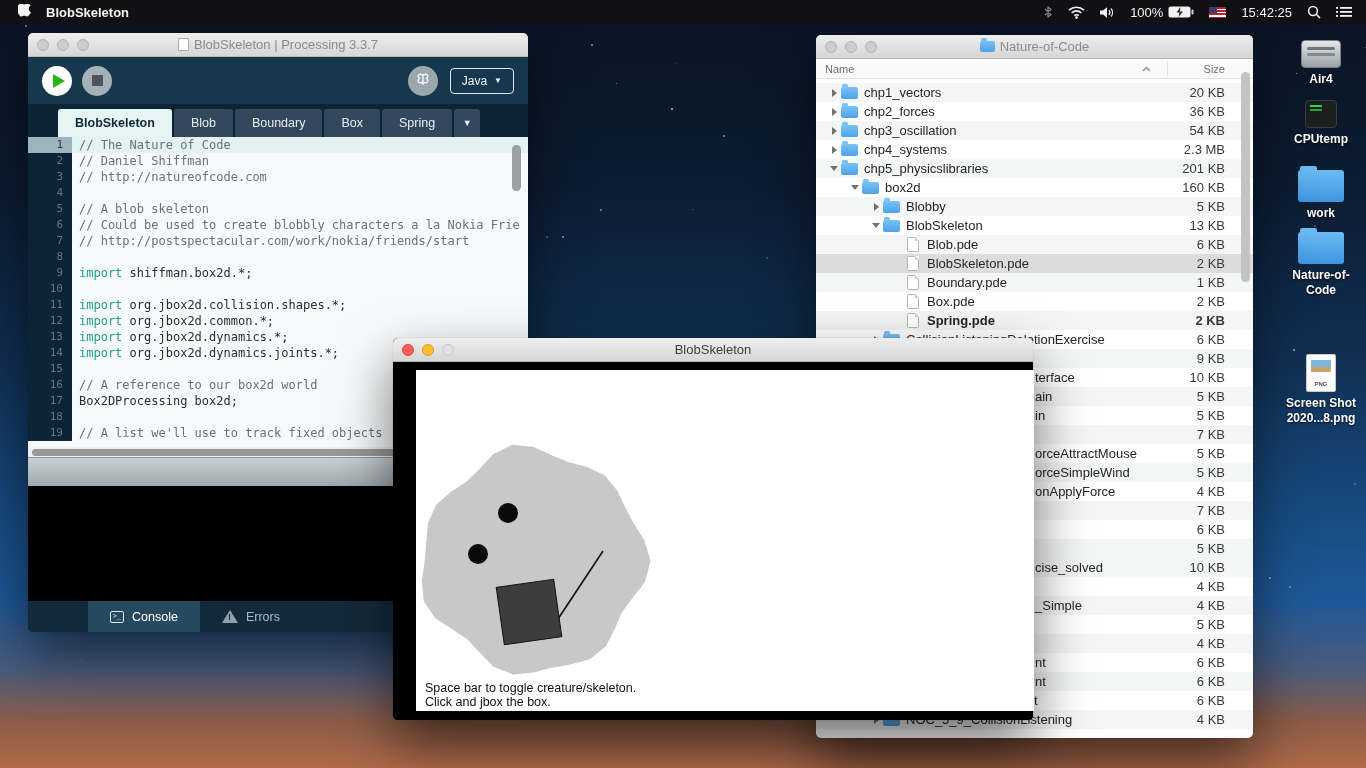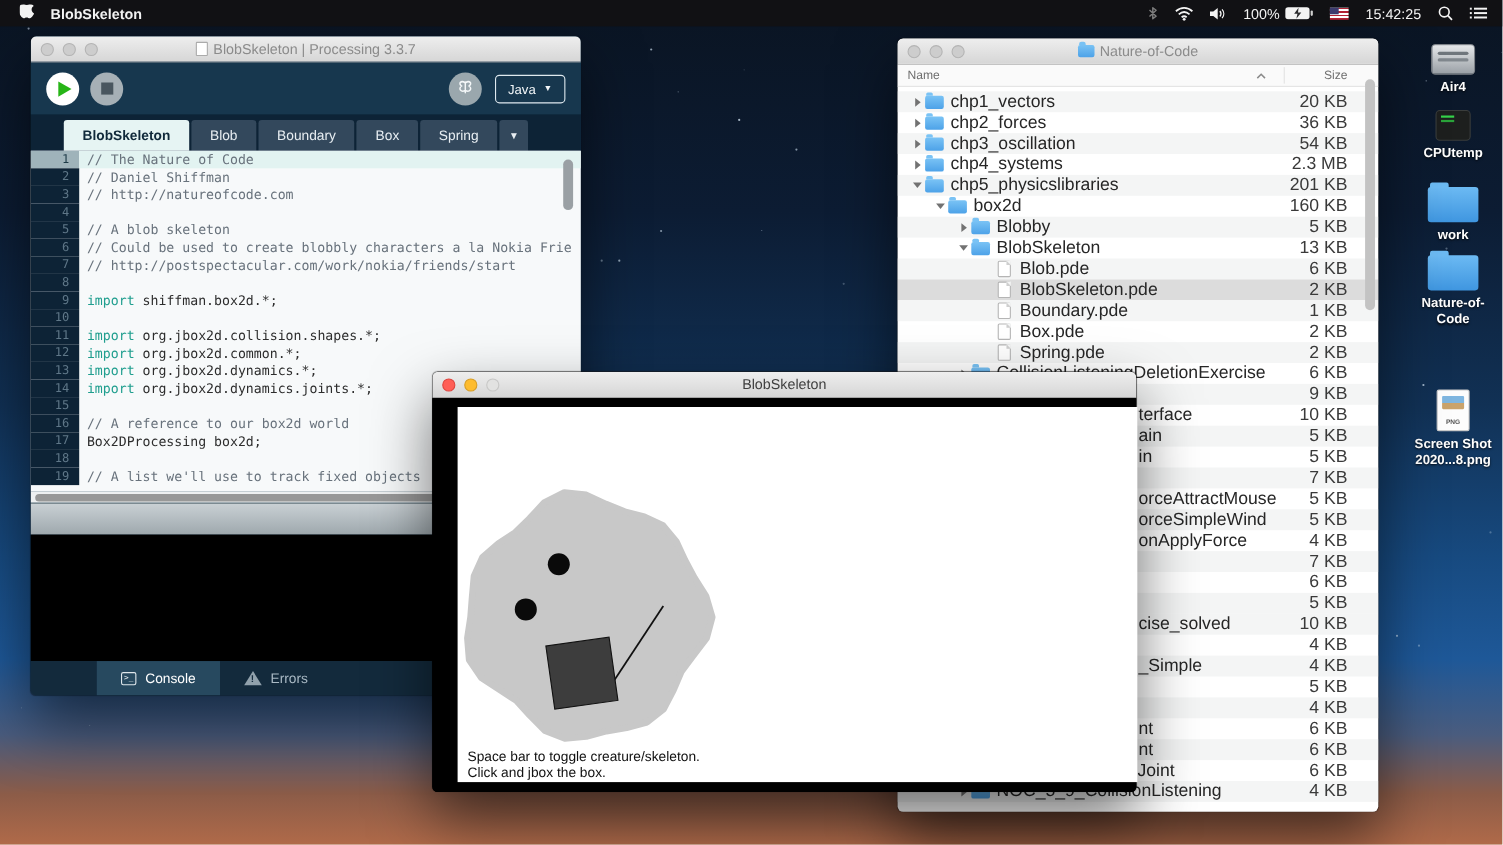--- a/index.html
+++ b/index.html
@@ -74,21 +74,21 @@
   .warn-ic::after{content:"!";position:absolute;left:-2px;top:2px;font-size:9px;color:#132a3c;font-weight:bold;}
   
   #fwin{left:816px;top:35px;width:437px;height:703px;background:#fff;z-index:20;overflow:hidden;}
   .f-header{position:absolute;left:0;top:24px;width:100%;height:20px;background:#fafafa;border-bottom:1px solid #e3e3e3;
     display:flex;align-items:center;font-size:11px;color:#6e6e6e;}
   .fh-name{padding-left:9px;}
   .fh-sort{position:absolute;left:326px;top:7px;}
   .fh-div{position:absolute;left:351px;top:2px;bottom:2px;width:1px;background:#e3e3e3;}
   .fh-size{position:absolute;right:28px;}
   #finder-rows{position:absolute;left:0;top:48px;width:100%;}
-  .frow{display:flex;align-items:center;height:19px;font-size:16px;color:#262626;position:relative;}
+  .frow{display:flex;align-items:center;height:19px;font-size:13px;color:#262626;position:relative;}
   .frow.stripe{background:#f4f5f5;}
   .frow.sel{background:#dcdcdc;}
   .tri{flex:0 0 14px;display:flex;justify-content:center;}
   .tri.closed::before{content:"";border-left:5px solid #727272;border-top:4px solid transparent;border-bottom:4px solid transparent;}
   .tri.open::before{content:"";border-top:5px solid #727272;border-left:4px solid transparent;border-right:4px solid transparent;}
   .ficon{flex:0 0 17px;height:12px;margin-right:6px;position:relative;}
   .ficon.folder{background:linear-gradient(180deg,#7ac3f5,#4da2e8);border-radius:2px;}
   .ficon.folder::before{content:"";position:absolute;top:-2.5px;left:1px;width:6px;height:3px;background:#7ac3f5;border-radius:1.5px 1.5px 0 0;}
   .ficon.file{flex:0 0 12px;height:15px;background:#fff;border:1px solid #b5b5b5;border-radius:1.5px;margin-left:3px;margin-right:8px;}
   .ficon.file::before{content:"";position:absolute;right:-1px;top:-1px;border-top:4px solid #f4f5f5;border-left:4px solid #cfcfcf;}
@@ -378,21 +378,21 @@
           <span class="ficon file"></span>
           <span class="fname">Boundary.pde</span>
           <span class="fsize">1 KB</span>
         </div>
         <div class="frow" style="padding-left: 74px;">
           <span class="tri"></span>
           <span class="ficon file"></span>
           <span class="fname">Box.pde</span>
           <span class="fsize">2 KB</span>
         </div>
-        <div class="frow stripe" style="padding-left: 74px;">
+        <div class="frow stripe" style="padding-left: 74px; font-weight: bold;">
           <span class="tri"></span>
           <span class="ficon file"></span>
           <span class="fname">Spring.pde</span>
           <span class="fsize">2 KB</span>
         </div>
         <div class="frow" style="padding-left: 53px;">
           <span class="tri closed"></span>
           <span class="ficon folder"></span>
           <span class="fname">CollisionListeningDeletionExercise</span>
           <span class="fsize">6 KB</span>

